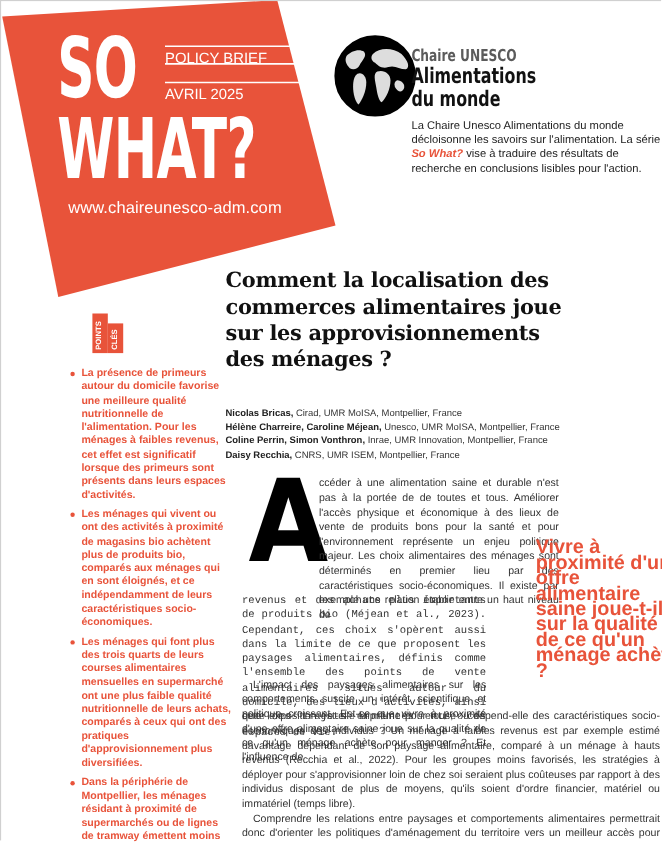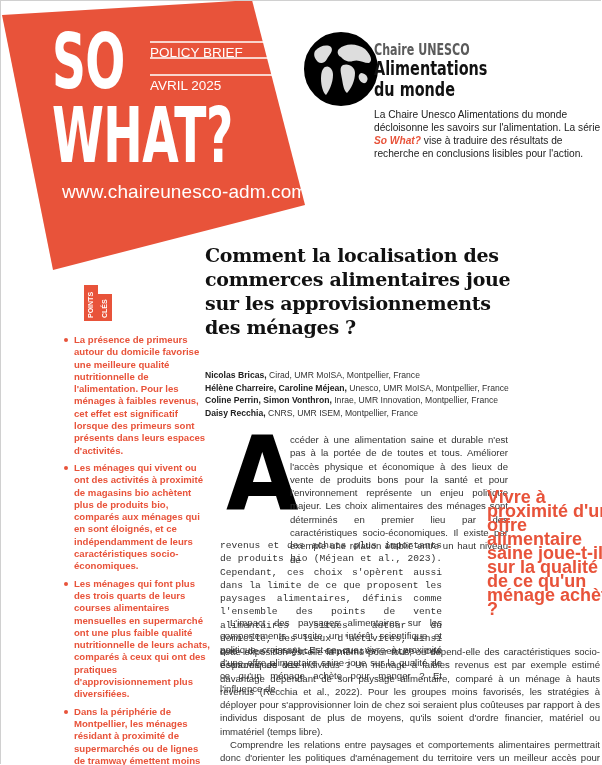--- a/index.html
+++ b/index.html
@@ -5,21 +5,21 @@
   html, body { margin: 0; padding: 0; }
   body {
     width: 602px; height: 765px; overflow: hidden; position: relative;
     background: #ffffff; font-family: "Liberation Sans", sans-serif; color: #1a1a1a;
   }
   .frame { position: absolute; left: 0; top: 0; width: 601px; height: 764px; border-top: 1px solid #d0d0d0; border-left: 1px solid #d0d0d0; box-sizing: border-box; pointer-events: none; }
   .red-shape { position: absolute; left: 0; top: 0; width: 310px; height: 275px; }
   .so-what { position: absolute; left: 52px; top: 28px; color: #fff; font-family: "DejaVu Sans", sans-serif; font-weight: bold; font-size: 76px; line-height: 68px; letter-spacing: -1px; transform: scaleX(0.62); transform-origin: left top; white-space: nowrap; }
   .so-what div { height: 74px; }
   .brief-box { position: absolute; left: 150px; top: 42px; width: 120px; color: #fff; font-size: 13.5px; line-height: 17px; }
-  .url { position: absolute; left: 62px; top: 181px; color: #fff; font-size: 19px; letter-spacing: 0.1px; }
+  .url { position: absolute; left: 62px; top: 181px; color: #fff; font-size: 15px; letter-spacing: 0.1px; }
   .globe { position: absolute; left: 301px; top: 29px; width: 80px; height: 80px; }
   .chaire { position: absolute; left: 374px; top: 42px; font-family: "DejaVu Sans", sans-serif; font-weight: bold; transform: scaleX(0.74); transform-origin: left top; }
   .chaire .c1 { color: #5b5b5b; font-size: 15px; line-height: 16px; }
   .chaire .c2 { color: #111; font-size: 19.5px; line-height: 21px; }
   .intro { position: absolute; left: 374px; top: 108px; width: 230px; font-size: 10.2px; line-height: 13px; color: #222; }
   .intro .sw { color: #e8533a; font-weight: bold; font-style: italic; }
   .title { position: absolute; left: 205px; top: 243px; width: 320px; font-family: "DejaVu Serif", serif; font-weight: bold; font-size: 19px; line-height: 24px; color: #111; letter-spacing: -0.3px; }
   .authors { position: absolute; left: 205px; top: 369px; font-size: 8.6px; line-height: 12.5px; color: #333; white-space: nowrap; }
   .authors b { color: #222; }
   .pc-tag { position: absolute; left: 84px; top: 285px; width: 28px; height: 36px; }

